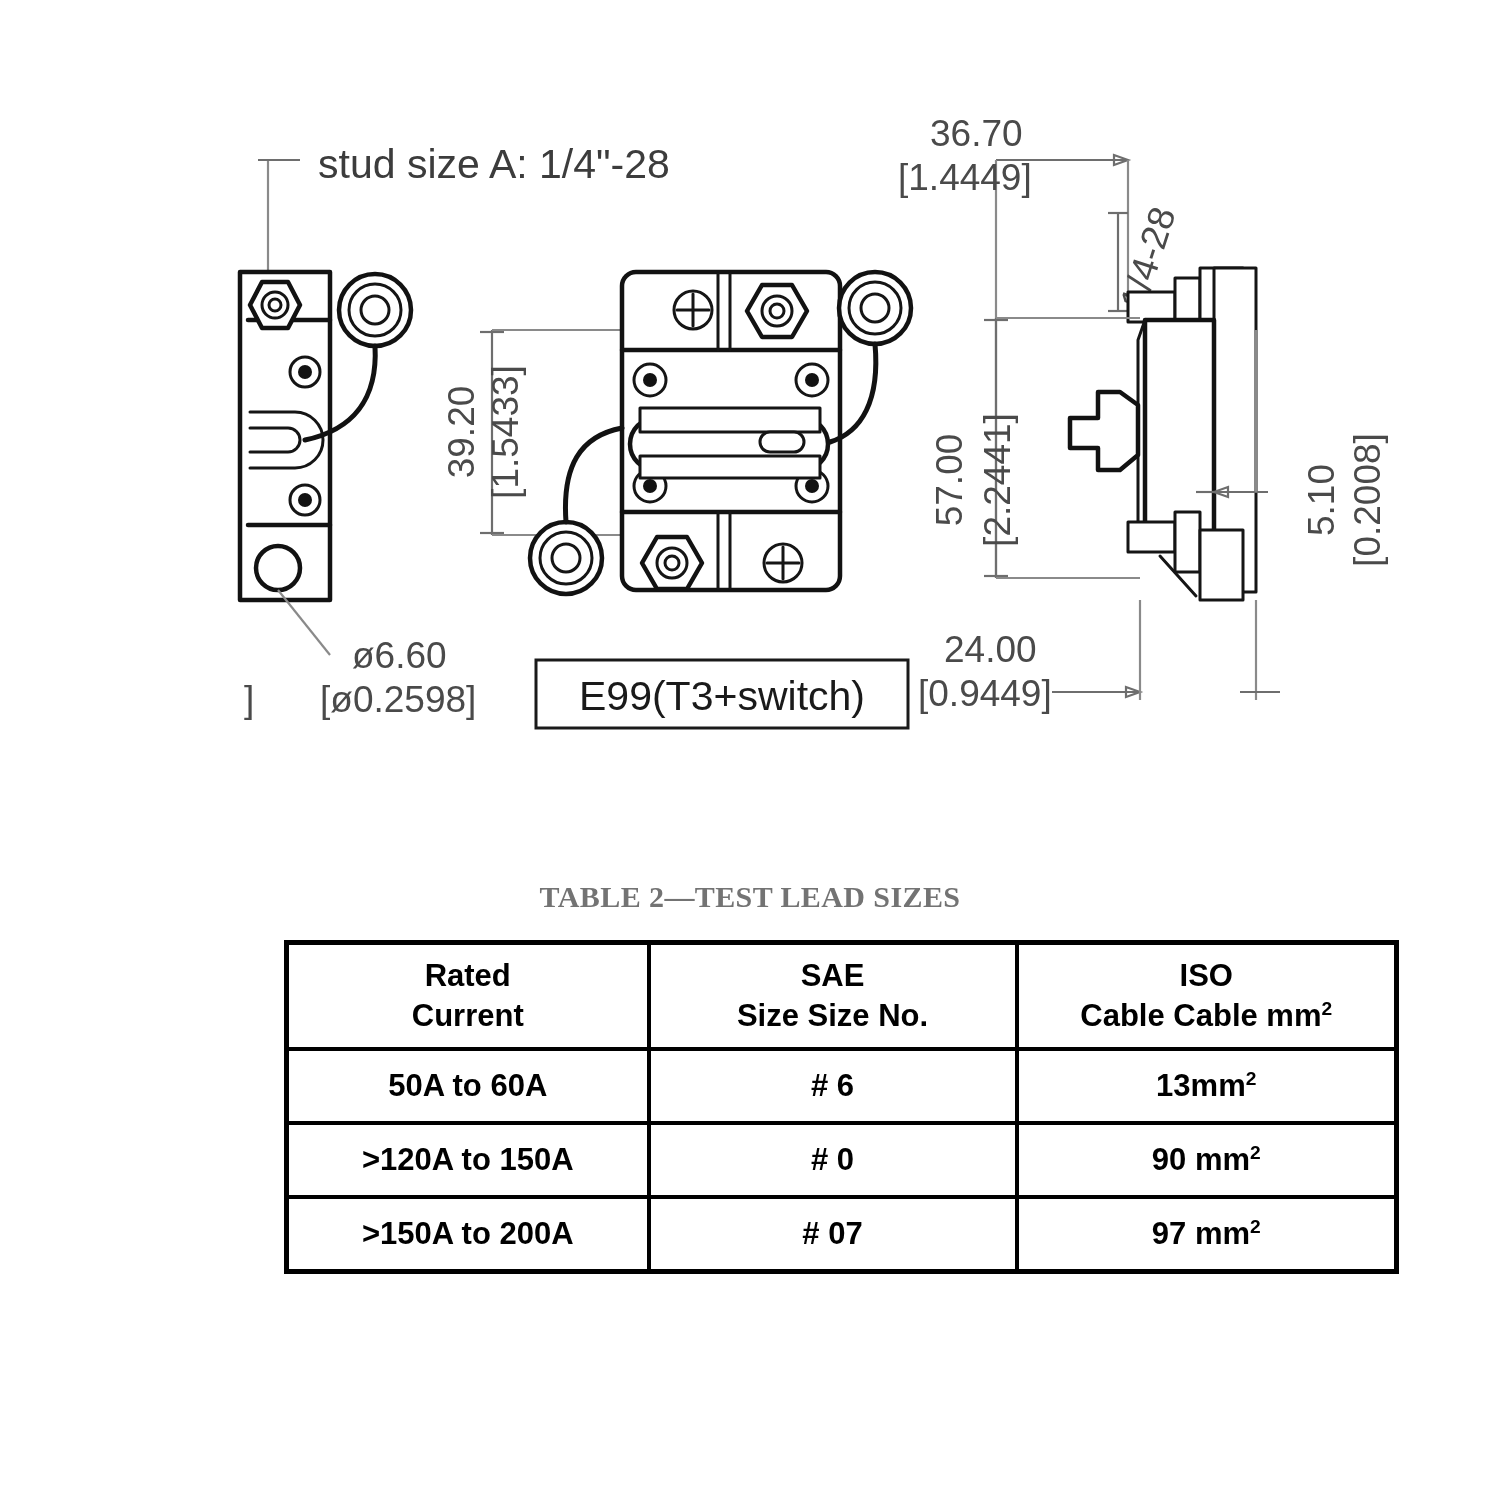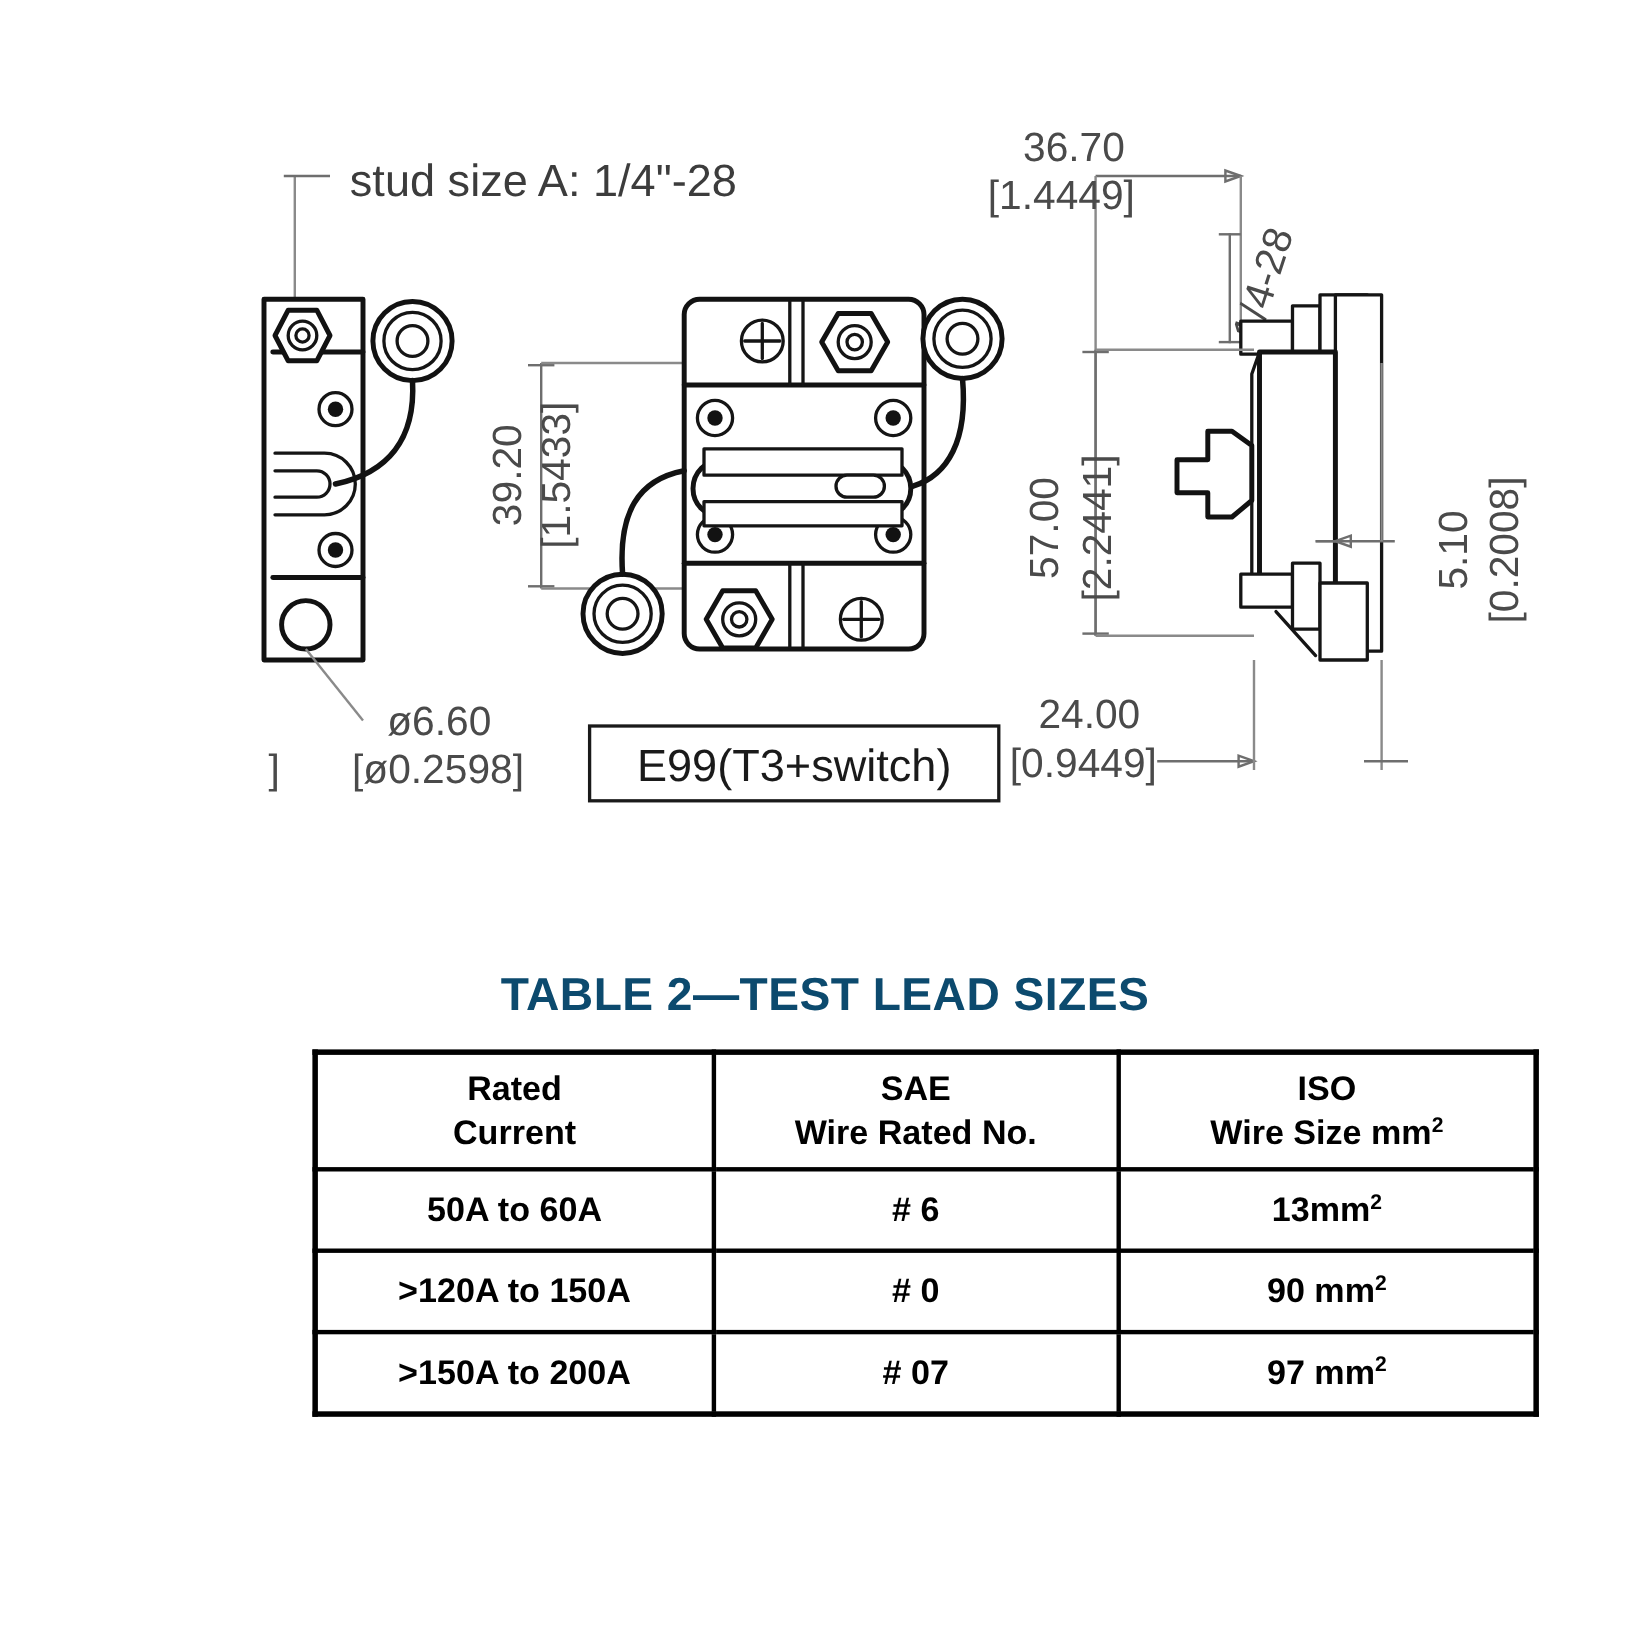--- a/index.html
+++ b/index.html
@@ -96,25 +96,25 @@
   
   #table-area {
     position: absolute;
     left: 0;
     top: 840px;
     width: 1500px;
     height: 660px;
   }
   #table-title {
     text-align: center;
-    font-family: Liberation Sans, sans-serif;
+    font-family: Liberation Serif, serif;
     font-weight: bold;
-    font-size: 42px;
+    font-size: 30px;
     letter-spacing: 0.4px;
-    color: #0c4a6e;
+    color: #737373;
     margin: 40px 0 0 0;
     padding: 0;
   }
   #lead-table-wrap {
     margin: 26px auto 0 auto;
     width: 932px;
   }
   table#lead-table {
     border-collapse: collapse;
     width: 100%;
@@ -347,25 +347,25 @@
           <col class="c3">
       </colgroup>
       <thead>
         <tr>
           <th>
             <span class="hdr-line">Rated</span>
             <span class="hdr-line">Current</span>
           </th>
           <th>
             <span class="hdr-line">SAE</span>
-            <span class="hdr-line">Wire Rated No.</span>
+            <span class="hdr-line">Size Size No.</span>
           </th>
           <th>
             <span class="hdr-line">ISO</span>
-            <span class="hdr-line"><span>Wire Size mm</span><sup>2</sup></span>
+            <span class="hdr-line"><span>Cable Cable mm</span><sup>2</sup></span>
           </th>
         </tr>
       </thead>
       <tbody>
         <tr>
           <td>50A to 60A</td>
           <td># 6</td>
           <td><span>13mm</span><sup>2</sup></td>
         </tr>
         <tr>

